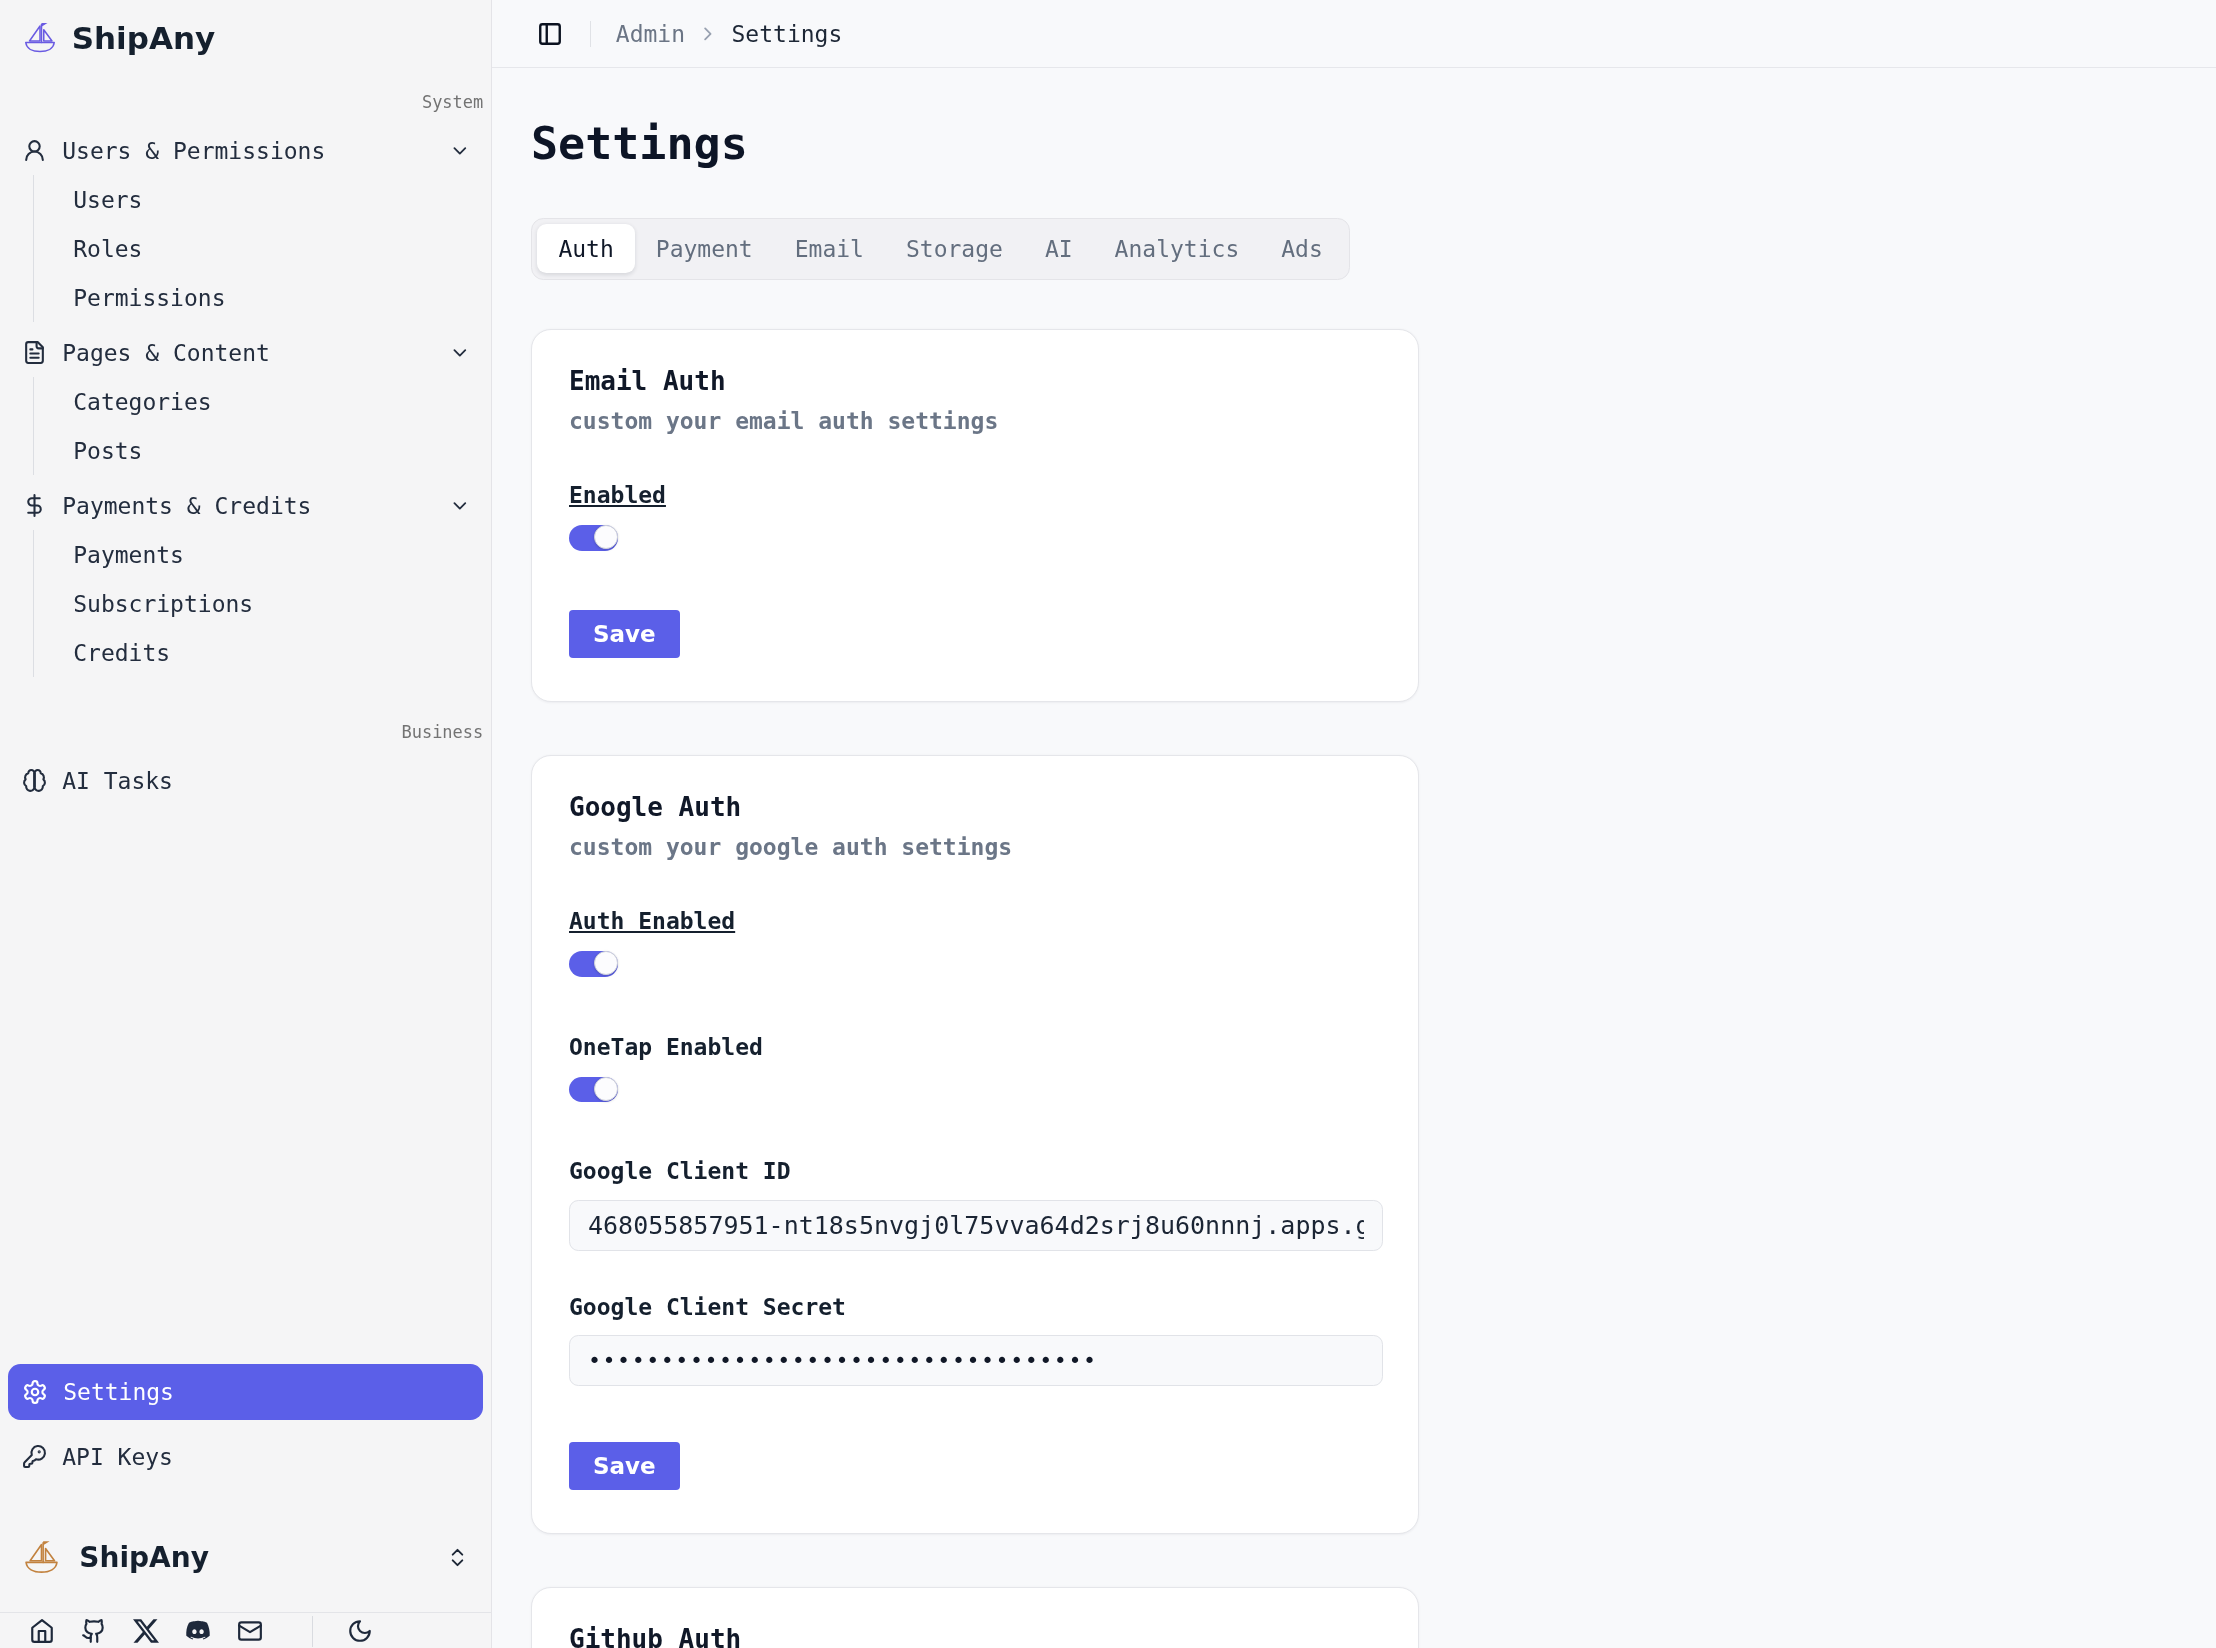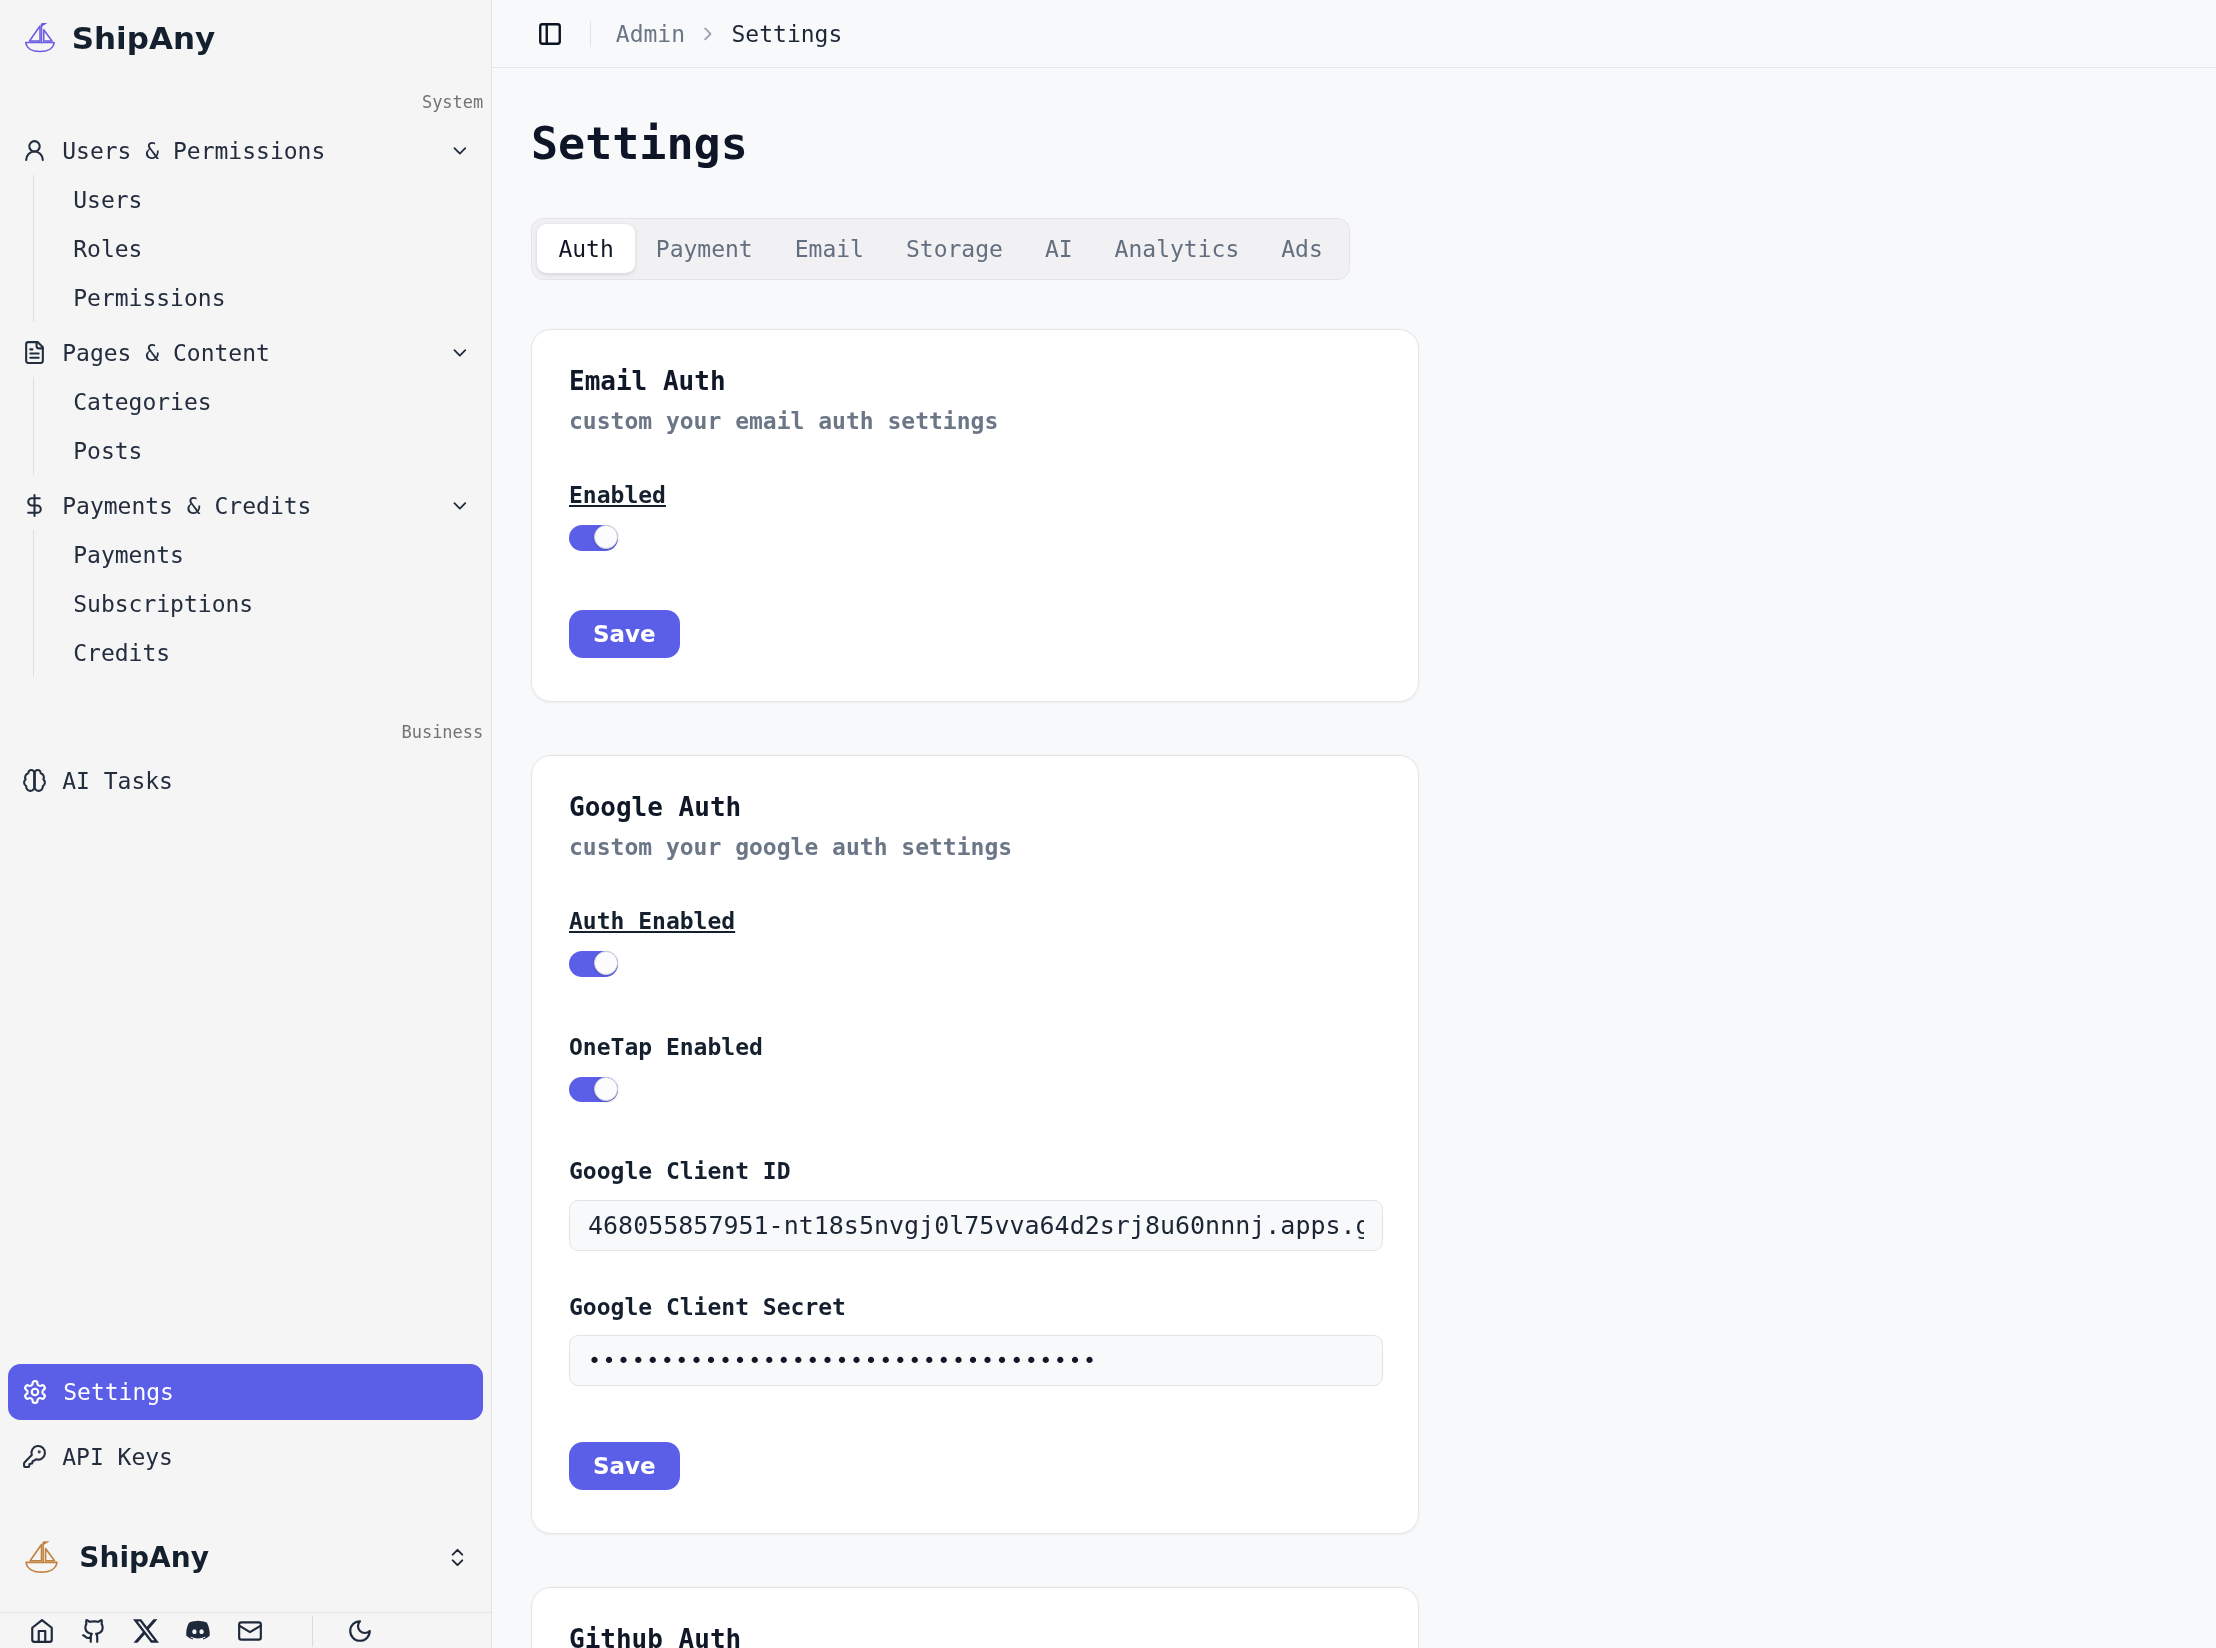--- a/index.html
+++ b/index.html
@@ -75,21 +75,21 @@
   .switch .thumb { position:absolute; top:0; right:0; width:24px; height:24px; border-radius:50%;
                    background:#fcfcfe; border:0.8px solid #ced1da; box-shadow:0 0.8px 2.3px rgba(0,0,0,.18); }
 
   .text-input { margin-top:15.5px; display:block; width:814px; height:51px; padding:0 18px;
                 border:0.8px solid #e1e3e8; border-radius:9.3px; background:#f8f9fb;
                 font-family:"DejaVu Sans Mono", monospace; font-size:25px; color:#1b2534;
                 outline:none; white-space:nowrap; overflow:hidden; }
   .text-input.secret { font-size:21.7px; letter-spacing:1.5px; color:#111827; }
 
   .save-btn { margin-top:59px; display:inline-flex; align-items:center; height:48px; padding:0 24px;
-              background:var(--accent); color:#fff; border:none; border-radius:14px;
+              background:var(--accent); color:#fff; border:none; border-radius:4px;
               font-family:"DejaVu Sans", sans-serif; font-weight:bold; font-size:23px; cursor:pointer; }
 
   svg.ico { fill:none; stroke:currentColor; stroke-width:2; stroke-linecap:round; stroke-linejoin:round; }
 </style>
 </head>
 <body>
 
 <div class="app">
 
   <aside class="sidebar">

